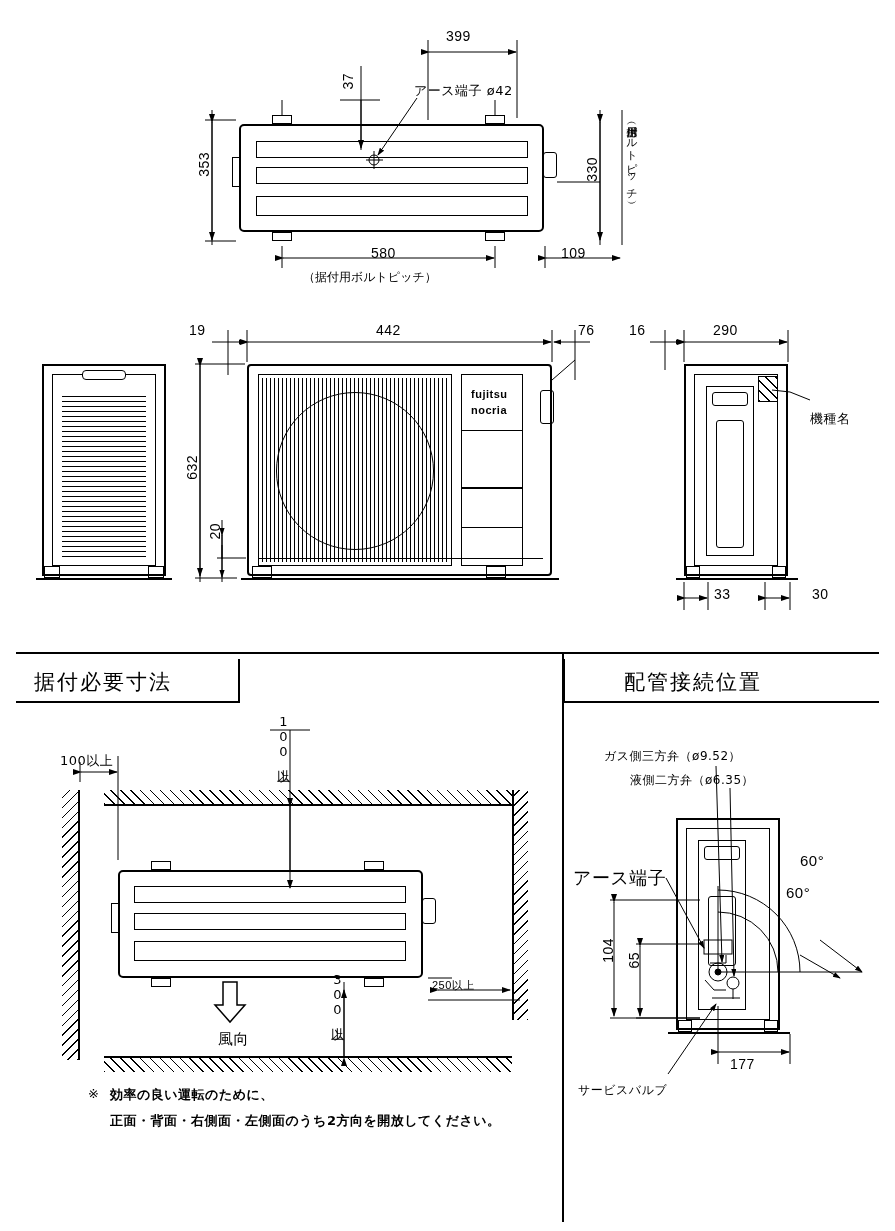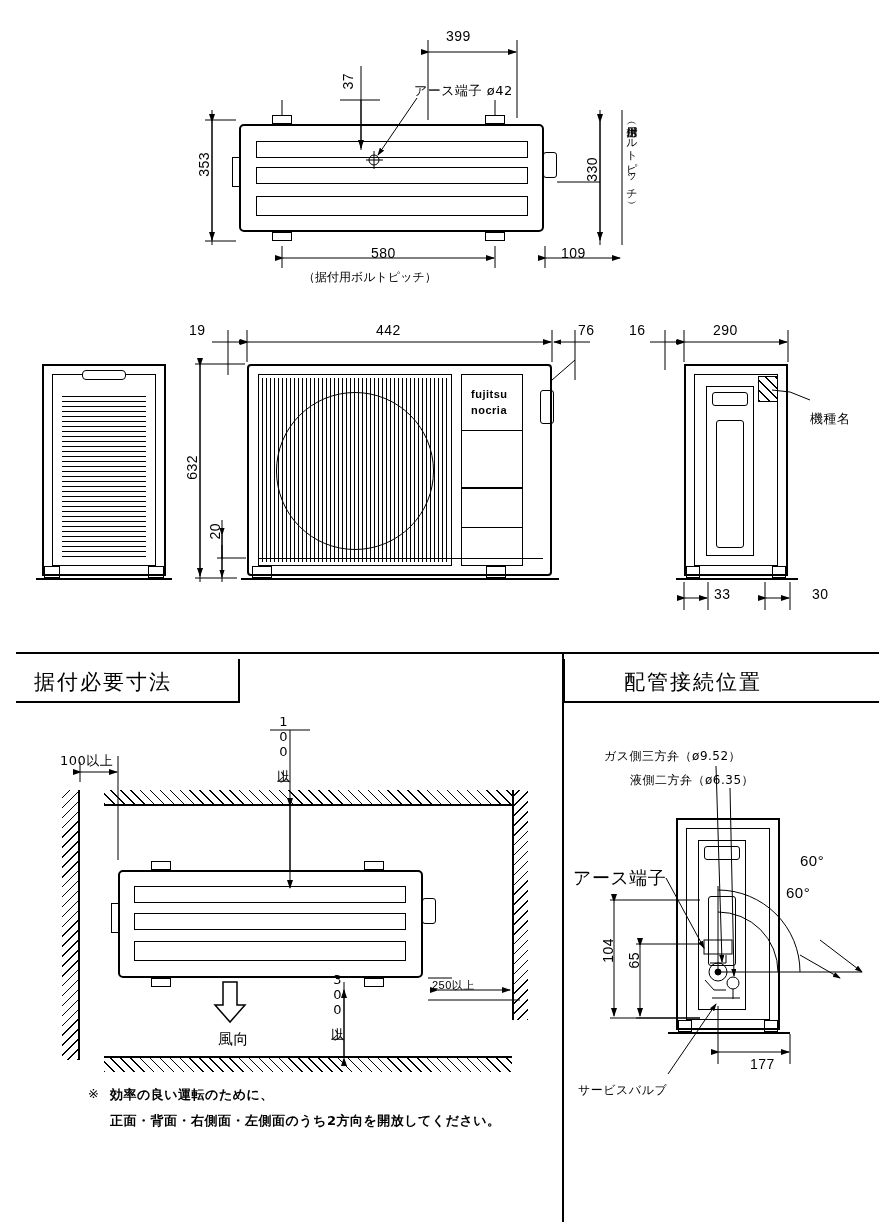--- a/index.html
+++ b/index.html
@@ -345,16 +345,16 @@
     </svg>
 
     <div class="txt jp" style="left:604px;top:748px;font-size:12px;">ガス側三方弁（ø9.52）</div>
     <div class="txt jp" style="left:630px;top:772px;font-size:12px;">液側二方弁（ø6.35）</div>
     <div class="txt jp" style="left:573px;top:866px;font-size:18px;">アース端子</div>
     <div class="txt jp" style="left:578px;top:1082px;font-size:12px;">サービスバルブ</div>
     <div class="txt" style="left:800px;top:852px;font-size:15px;">60°</div>
     <div class="txt" style="left:786px;top:884px;font-size:15px;">60°</div>
     <div class="txt" style="left:600px;top:938px;writing-mode:vertical-rl;text-orientation:sideways;transform:rotate(180deg);">104</div>
     <div class="txt" style="left:626px;top:952px;writing-mode:vertical-rl;text-orientation:sideways;transform:rotate(180deg);">65</div>
-    <div class="txt" style="left:750px;top:1056px;">177</div>
+    <div class="txt" style="left:730px;top:1056px;">177</div>
   </div>
 
 </div>
 
 </body></html>

